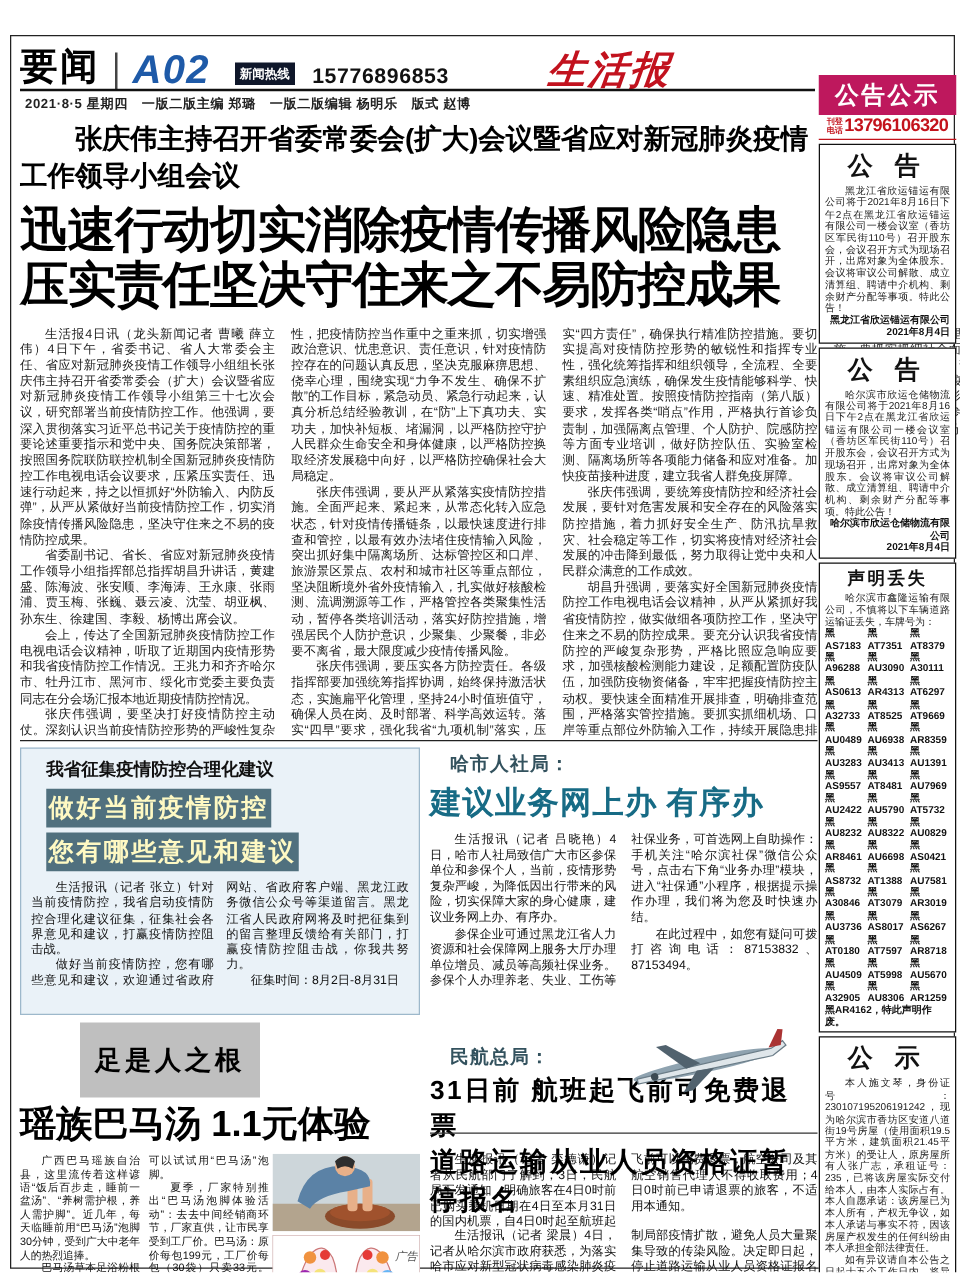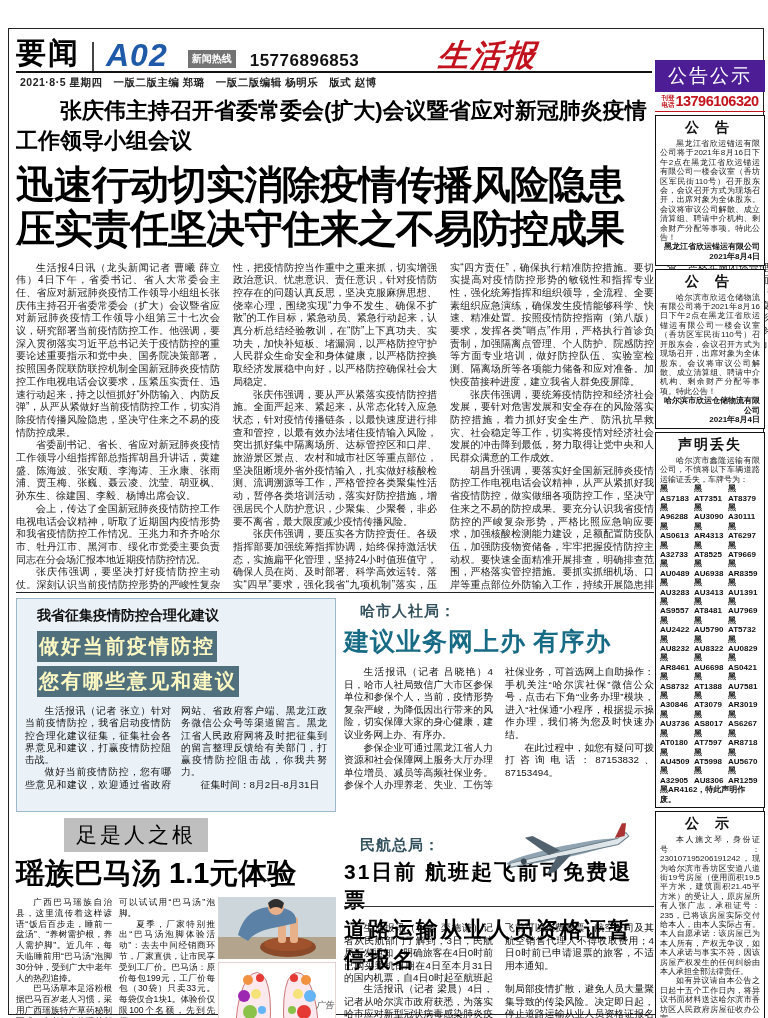--- a/index.html
+++ b/index.html
@@ -7,21 +7,21 @@
   body { font-family:"Liberation Sans","DejaVu Sans",sans-serif; color:#111; }
   .page { position:relative; width:768px; height:1018px; background:#fff; overflow:hidden; }
   .frame { position:absolute; left:8px; top:28px; right:4px; bottom:3px; border:1px solid #222; pointer-events:none; }
 
   
   .header { position:absolute; left:16px; top:33px; width:636px; height:58px; }
   .hdr-row { display:flex; align-items:flex-end; gap:10px; }
   .sec-name { font-size:30px; font-weight:900; letter-spacing:2px; color:#000; }
   .hdr-div { width:2px; height:30px; background:#444; margin:0 2px 2px 2px; }
   .page-no { font-size:32px; font-weight:900; color:#1e5aa8; font-style:italic; letter-spacing:1px; }
-  .hotline-tag { background:#737373; color:#fff; font-size:10px; font-weight:700; padding:2px 4px; margin:0 4px 6px 10px; }
+  .hotline-tag { background:#0f172a; color:#fff; font-size:10px; font-weight:700; padding:2px 4px; margin:0 4px 6px 10px; }
   .hotline-num { font-size:17px; font-weight:900; margin-bottom:3px; letter-spacing:0.5px; }
   .masthead { position:absolute; right:115px; top:2px; color:#c2121e; font-size:31px; font-weight:900; font-style:italic; transform:skewX(-6deg); letter-spacing:2px; font-family:"Liberation Serif","DejaVu Serif",serif; }
   .hdr-rule { position:absolute; left:0; top:38px; width:636px; border-top:2px solid #111; }
   .dateline { position:absolute; left:4px; top:43px; font-size:10.5px; font-weight:700; color:#222; letter-spacing:0.5px; }
 
   
   .lead { position:absolute; left:16px; top:96px; width:638px; }
   .kicker { font-size:22px; font-weight:800; line-height:1.35; text-indent:2em; color:#000; }
   .bigh { font-size:39px; font-weight:900; line-height:1.13; letter-spacing:-1px; white-space:nowrap; color:#000; transform-origin:left; }
   .bigh-wrap { margin-top:8px; }
@@ -47,36 +47,36 @@
   
   .caac { position:absolute; left:344px; top:836px; width:310px; }
   .caac .plane { position:absolute; right:6px; top:-14px; }
   .black-head { font-size:21px; font-weight:900; color:#000; letter-spacing:2px; margin-top:3px; }
   .hr-sub { position:absolute; left:344px; top:906px; width:310px; border-top:1px solid #333; }
   .road { position:absolute; left:344px; top:912px; width:310px; }
   .road .black-head { font-size:22px; }
 
   
   .ad { position:absolute; left:16px; top:818px; width:320px; height:196px; }
-  .ad-tagline { display:inline-block; background:#bfbfbf; color:#000; font-size:21px; font-weight:400; letter-spacing:3px; padding:3px 12px; margin-left:48px; }
+  .ad-tagline { display:inline-block; background:#bfbfbf; color:#000; font-size:21px; font-weight:700; letter-spacing:3px; padding:16px 12px; margin-left:48px; }
   .ad-headline { font-size:29px; font-weight:900; letter-spacing:0px; color:#000; white-space:nowrap; margin-top:2px; }
   .ad-flex { display:flex; margin-top:3px; }
   .ad-body { width:200px; column-count:2; column-gap:7px; font-size:8.6px; line-height:10.8px; text-align:justify; }
   .ad-body p { text-indent:2em; }
   .ad-imgs { width:118px; margin-left:3px; }
   .ad-mark { position:absolute; right:2px; bottom:2px; font-size:9px; color:#555; font-style:italic; }
 
   
   .sidebar { position:absolute; left:655px; top:60px; width:110px; }
-  .n-banner { background:#4c1d95; color:#fff; font-size:19px; font-weight:400; text-align:center; letter-spacing:2px; padding:3px 0; }
+  .n-banner { background:#be185d; color:#fff; font-size:19px; font-weight:700; text-align:center; letter-spacing:2px; padding:3px 0; }
   .n-phone { display:flex; align-items:center; justify-content:center; color:#c3131c; padding:1px 0 2px 0; border-bottom:1px solid #c3131c; }
   .n-phone .stack { display:flex; flex-direction:column; font-size:6.5px; font-weight:700; line-height:7px; margin-right:1px; }
   .n-phone .num { font-size:14.5px; font-weight:900; letter-spacing:-0.5px; }
   .notice-box { border:1px solid #111; margin-top:3px; padding:2px 4px 3px 4px; background:#fff; }
-  .notice-box h3 { text-align:center; font-size:14px; font-weight:900; letter-spacing:6px; margin:1px 0 2px 0; }
+  .notice-box h3 { text-align:center; font-size:20px; font-weight:900; letter-spacing:6px; margin:1px 0 2px 0; }
   .notice-box h3.small { letter-spacing:2px; font-size:14px; }
   .notice-box p { font-size:8px; line-height:9.4px; text-align:justify; text-indent:2em; color:#1a1a1a; }
   .notice-sign { font-size:8px; line-height:9.6px; text-align:right; font-weight:600; }
   .plates { display:grid; grid-template-columns:1fr 1fr 1fr; column-gap:2px; font-size:8px; line-height:9.4px; font-weight:600; }
   .plate-tail { font-size:8px; line-height:9.6px; font-weight:600; }
 
   p[data-name], span[data-name], div[data-name] { }
 </style>
 </head>
 <body>

